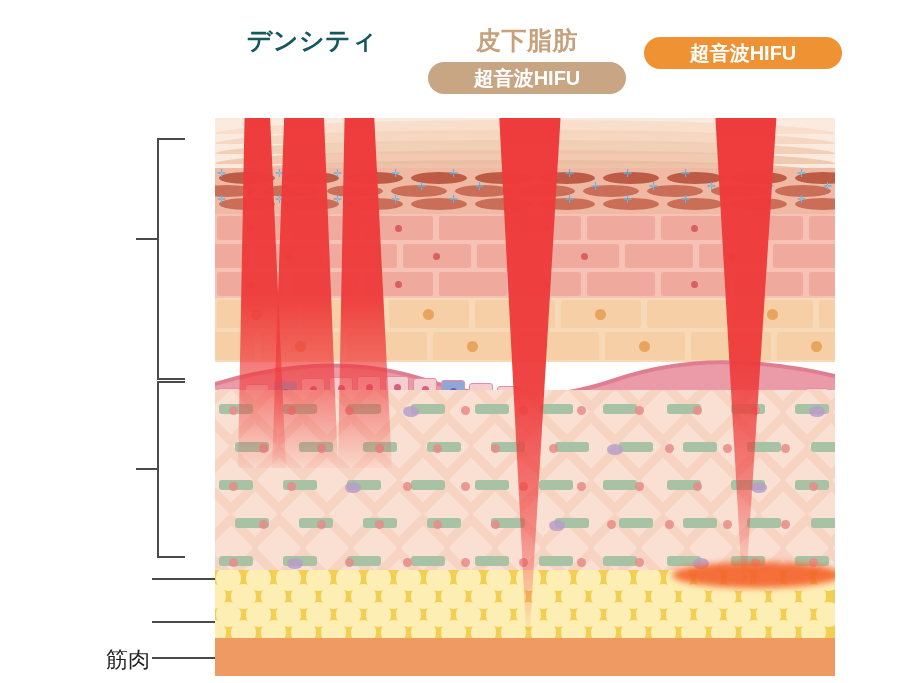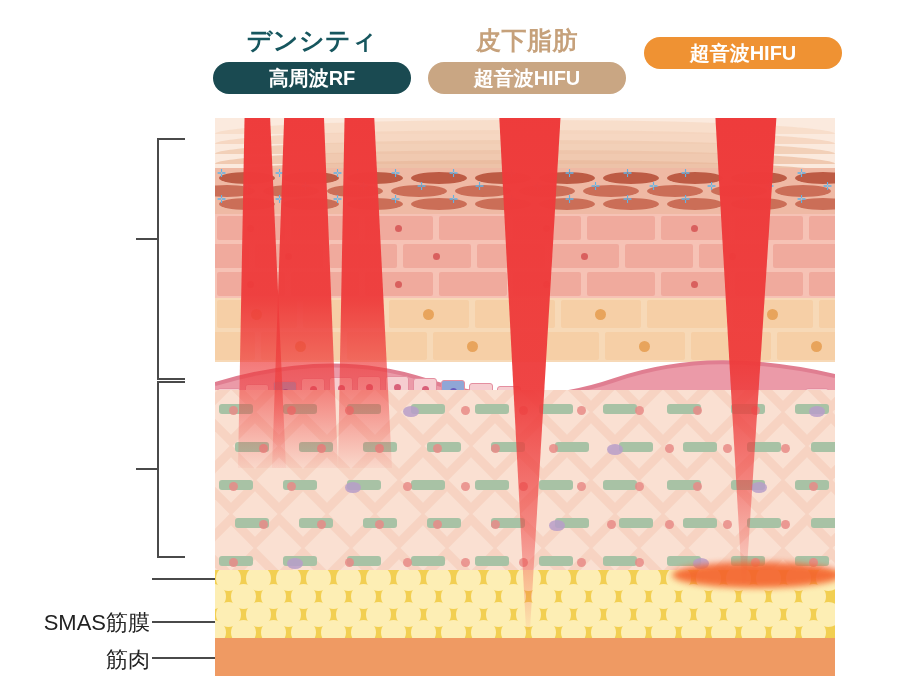--- a/index.html
+++ b/index.html
@@ -46,31 +46,29 @@
   .fat-c { position:absolute; border-radius:50%; background:#fdeeb4; }
   .hotzone { position:absolute; border-radius:50%/50%; }
 </style>
 </head>
 <body>
 
 <div id="stage">
 
   <div class="dev" id="dev0" style="left: 213px; top: 28px; width: 198px;">
     <div class="dev-title" style="color: rgb(22, 86, 94);">デンシティ</div>
-    <div class="dev-pill" style="background: rgb(26, 74, 81);">高周波RF</div>
   </div>
   <div class="dev" id="dev1" style="left: 428px; top: 28px; width: 198px;">
     <div class="dev-title" style="color: rgb(198, 161, 123);">皮下脂肪</div>
     <div class="dev-pill" style="background: rgb(201, 166, 131);">超音波HIFU</div>
   </div>
   <div class="dev" id="dev2" style="left: 644px; top: 28px; width: 198px;">
     <div class="dev-pill" style="background: rgb(239, 146, 51);">超音波HIFU</div>
   </div>
 
-  <div class="brk-label" style="left:8px; width:142px; top:608px;">SMAS筋膜</div>
   <div class="brk-label" style="left:20px; width:130px; top:645px;">筋肉</div>
 
   <div class="brk-line" style="left:157px; top:138px; width:2px; height:242px;"></div>
   <div class="brk-line" style="left:157px; top:138px; width:28px; height:2px;"></div>
   <div class="brk-line" style="left:157px; top:378px; width:28px; height:2px;"></div>
   <div class="brk-line" style="left:136px; top:238px; width:22px; height:2px;"></div>
 
   <div class="brk-line" style="left:157px; top:381px; width:2px; height:177px;"></div>
   <div class="brk-line" style="left:157px; top:381px; width:28px; height:2px;"></div>
   <div class="brk-line" style="left:157px; top:556px; width:28px; height:2px;"></div>

